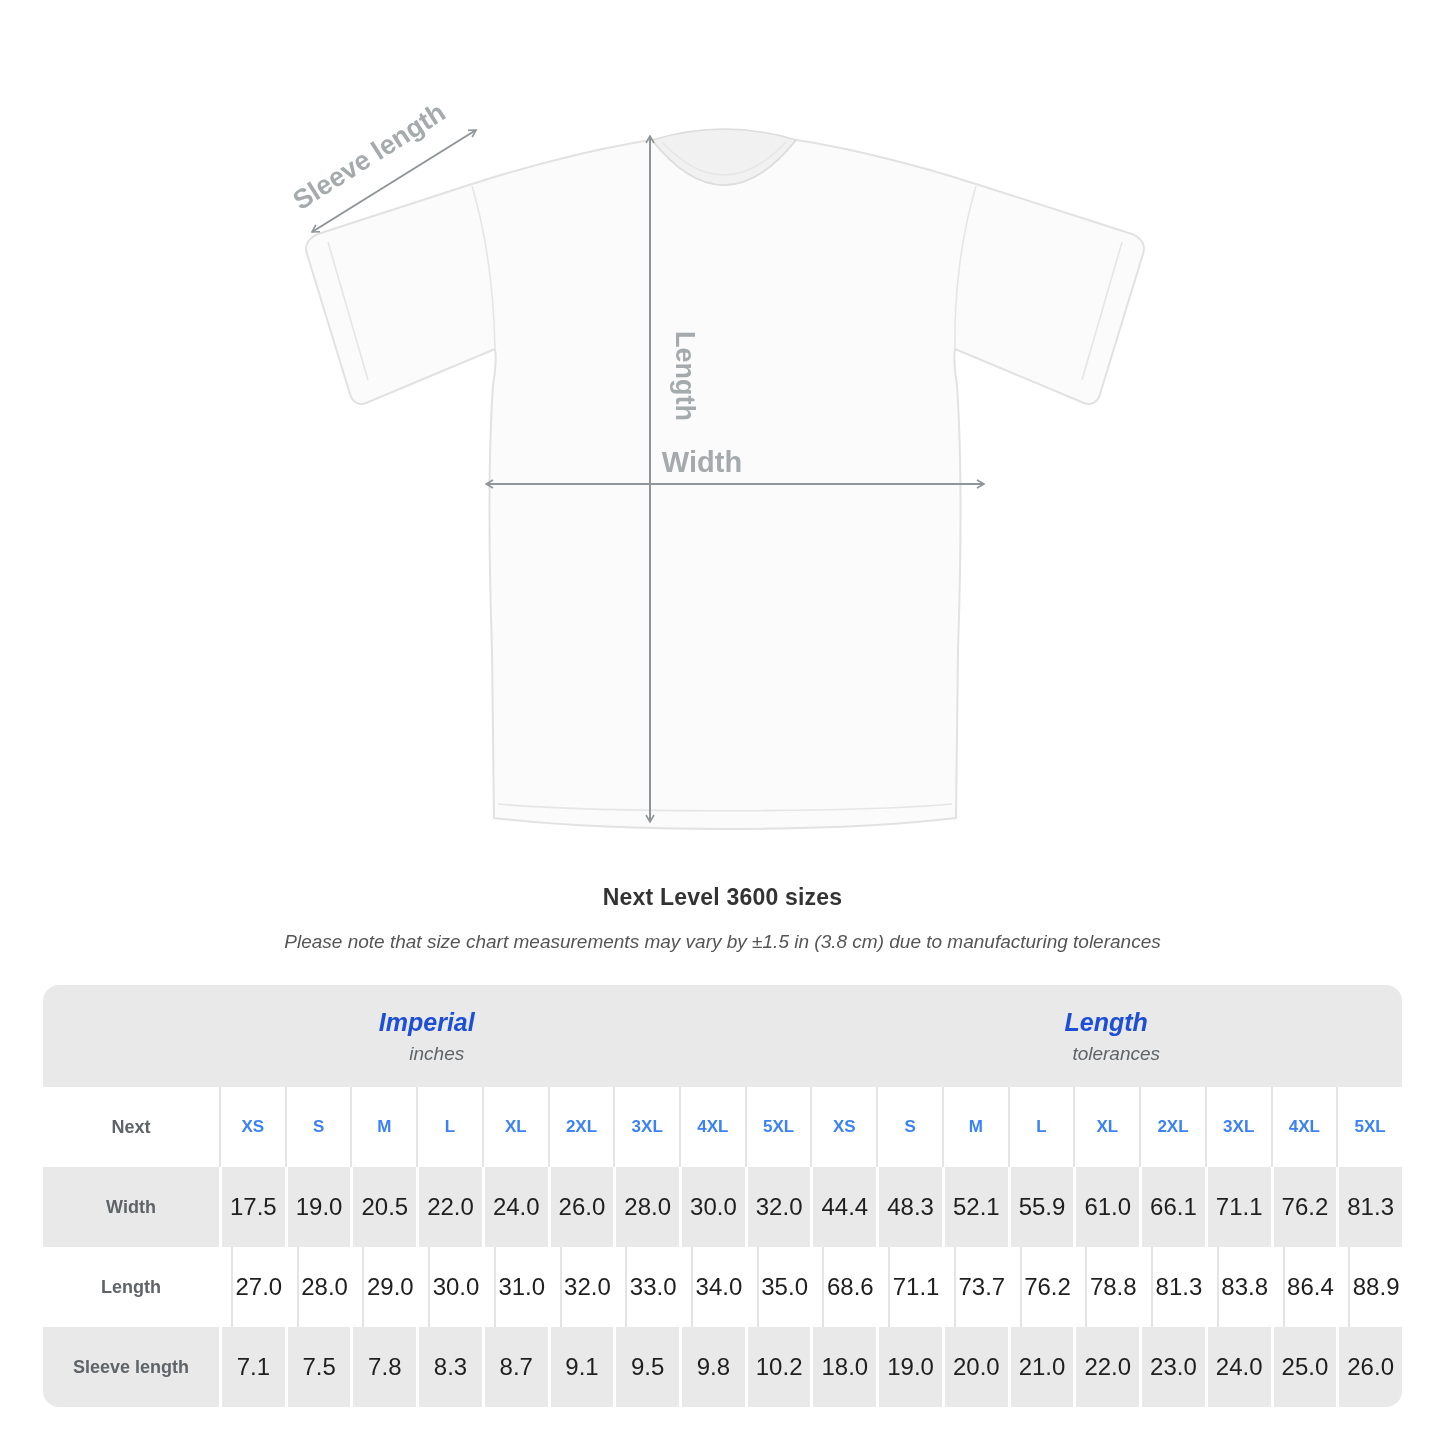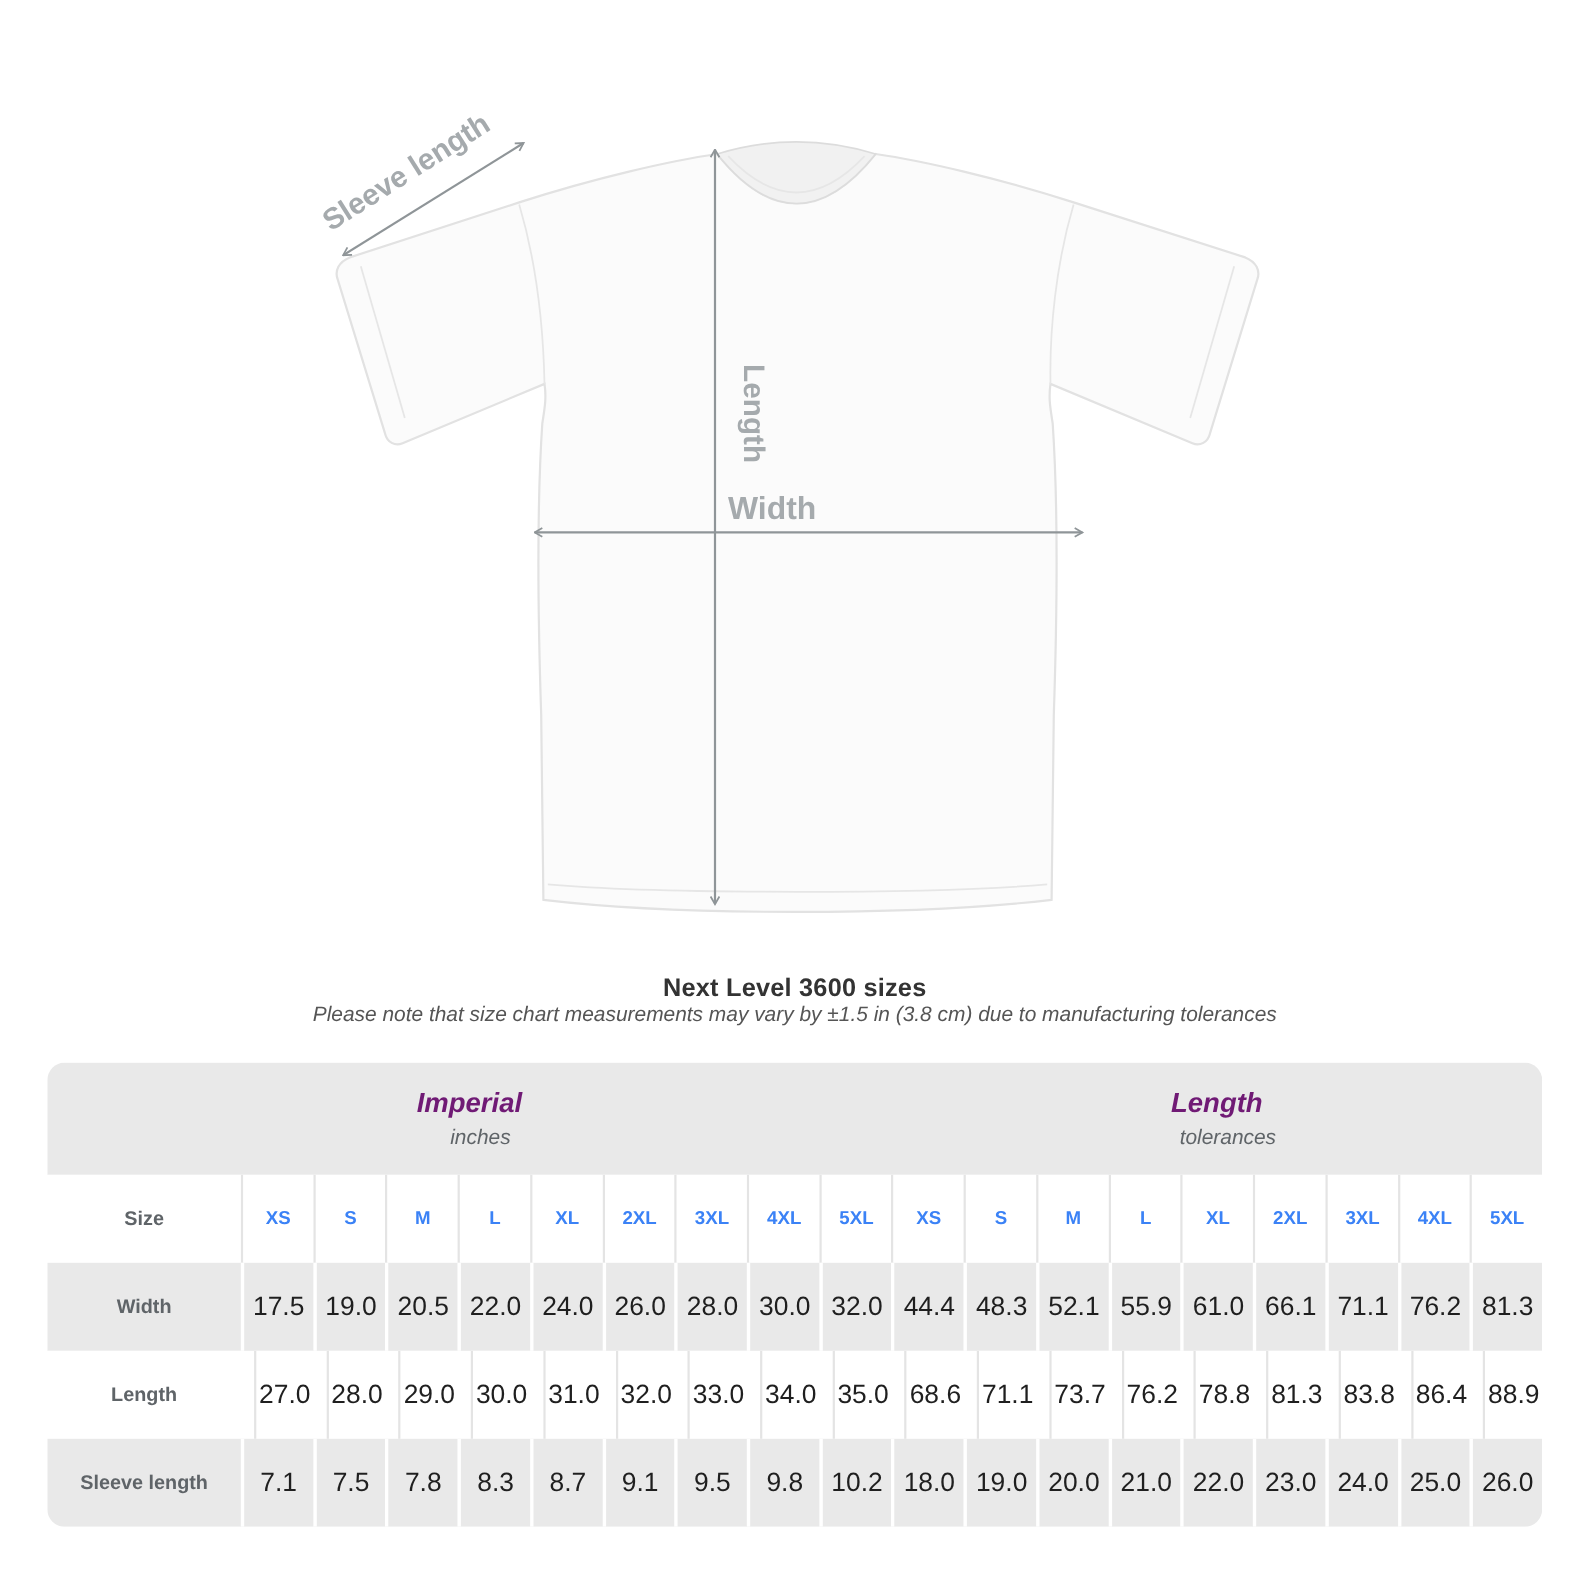--- a/index.html
+++ b/index.html
@@ -7,40 +7,40 @@
   body {
     width: 1445px; height: 1445px;
     font-family: "Liberation Sans", "DejaVu Sans", sans-serif;
     position: relative; overflow: hidden;
   }
   .diagram-wrap { width: 1445px; height: 868px; position: relative; }
   .diagram-wrap svg { display: block; }
 
   .title-block { text-align: center; margin-top: 16px; }
   .chart-title { font-size: 23px; font-weight: bold; color: #333333; letter-spacing: 0.2px; }
-  .chart-note  { font-size: 19px; font-style: italic; color: #555555; margin-top: 1px; }
+  .chart-note  { font-size: 19px; font-style: italic; color: #555555; margin-top: 20px; }
 
   .size-table {
     width: 1359px; margin: 32px auto 0 auto;
     display: grid;
     grid-template-columns: 176px repeat(18, 1fr);
     border-radius: 16px; overflow: hidden;
   }
   .trow { display: contents; }
   .cell {
     display: flex; align-items: center; justify-content: center;
     height: 80px;
   }
   .band-cell {
     background: #e9e9e9; height: 102px;
     flex-direction: column; justify-content: center; gap: 6px;
   }
   .band-imperial { grid-column: 1 / span 10; }
   .band-metric   { grid-column: 11 / span 9; }
-  .band-title { font-size: 25px; font-weight: bold; font-style: italic; color: #701a75; }
+  .band-title { font-size: 25px; font-weight: bold; font-style: italic; color: #1d4ed8; }
   .band-unit  { font-size: 19px; font-style: italic; color: #5f6468; margin-left: 20px; }
 
   .size-row .cell { background: #ffffff; }
   .size-row .cell + .cell { border-left: 2px solid #e4e4e4; }
   .size-cell { font-size: 17px; font-weight: bold; color: #3b82f6; }
 
   .stripe .cell { background: #e9e9e9; }
   .stripe .cell + .cell { border-left: 3px solid #ffffff; }
   .plain .cell { background: #ffffff; }
   .plain .cell + .cell { border-left: 2px solid #e4e4e4; margin-left: 12px; }
@@ -126,21 +126,21 @@
   <div class="cell band-cell band-imperial">
     <span class="band-title">Imperial</span>
     <span class="band-unit">inches</span>
   </div>
   <div class="cell band-cell band-metric">
     <span class="band-title">Length</span>
     <span class="band-unit">tolerances</span>
   </div>
 
   <div class="trow size-row">
-    <div class="cell label-cell">Size</div>
+    <div class="cell label-cell">Next</div>
   <div class="cell size-cell">XS</div><div class="cell size-cell">S</div><div class="cell size-cell">M</div><div class="cell size-cell">L</div><div class="cell size-cell">XL</div><div class="cell size-cell">2XL</div><div class="cell size-cell">3XL</div><div class="cell size-cell">4XL</div><div class="cell size-cell">5XL</div><div class="cell size-cell">XS</div><div class="cell size-cell">S</div><div class="cell size-cell">M</div><div class="cell size-cell">L</div><div class="cell size-cell">XL</div><div class="cell size-cell">2XL</div><div class="cell size-cell">3XL</div><div class="cell size-cell">4XL</div><div class="cell size-cell">5XL</div></div>
 
   <div class="trow stripe">
     <div class="cell label-cell">Width</div>
   <div class="cell value-cell">17.5</div><div class="cell value-cell">19.0</div><div class="cell value-cell">20.5</div><div class="cell value-cell">22.0</div><div class="cell value-cell">24.0</div><div class="cell value-cell">26.0</div><div class="cell value-cell">28.0</div><div class="cell value-cell">30.0</div><div class="cell value-cell">32.0</div><div class="cell value-cell">44.4</div><div class="cell value-cell">48.3</div><div class="cell value-cell">52.1</div><div class="cell value-cell">55.9</div><div class="cell value-cell">61.0</div><div class="cell value-cell">66.1</div><div class="cell value-cell">71.1</div><div class="cell value-cell">76.2</div><div class="cell value-cell">81.3</div></div>
 
   <div class="trow plain">
     <div class="cell label-cell">Length</div>
   <div class="cell value-cell">27.0</div><div class="cell value-cell">28.0</div><div class="cell value-cell">29.0</div><div class="cell value-cell">30.0</div><div class="cell value-cell">31.0</div><div class="cell value-cell">32.0</div><div class="cell value-cell">33.0</div><div class="cell value-cell">34.0</div><div class="cell value-cell">35.0</div><div class="cell value-cell">68.6</div><div class="cell value-cell">71.1</div><div class="cell value-cell">73.7</div><div class="cell value-cell">76.2</div><div class="cell value-cell">78.8</div><div class="cell value-cell">81.3</div><div class="cell value-cell">83.8</div><div class="cell value-cell">86.4</div><div class="cell value-cell">88.9</div></div>
 

